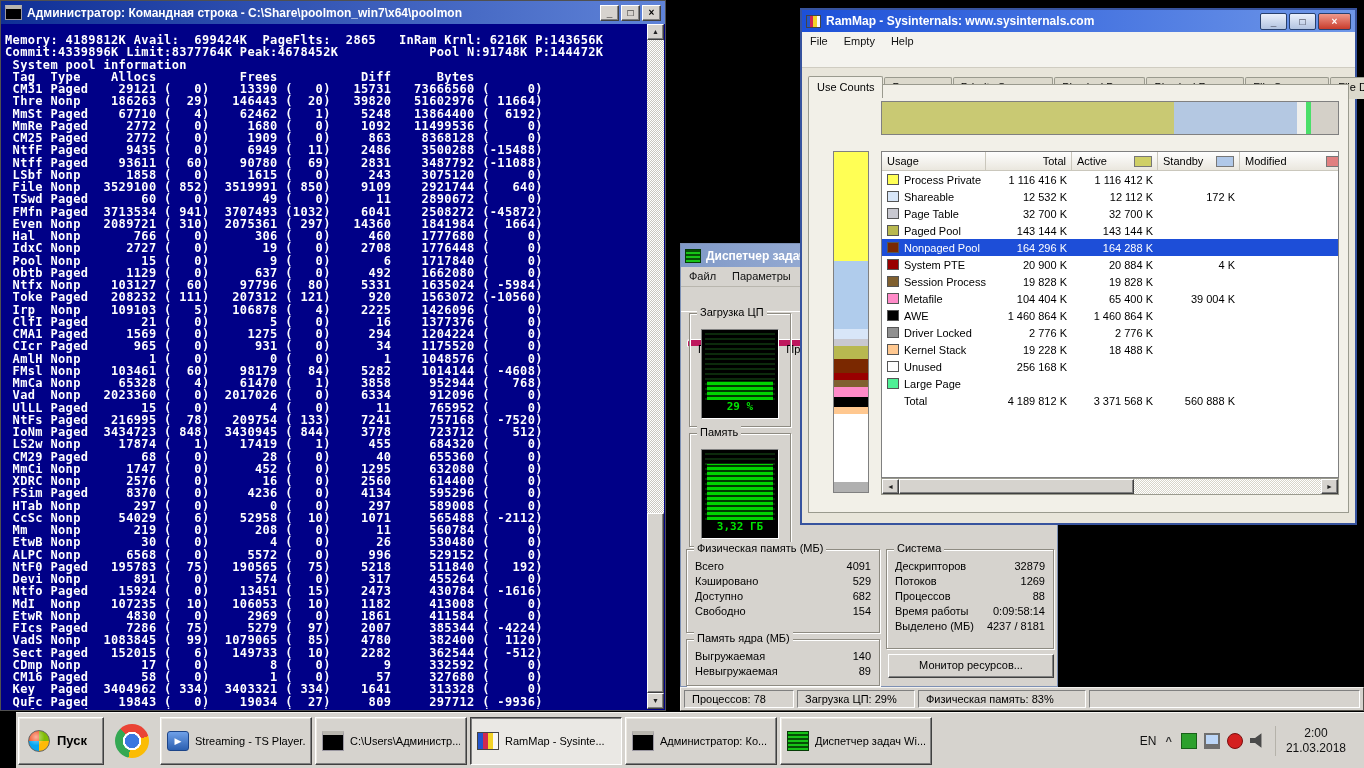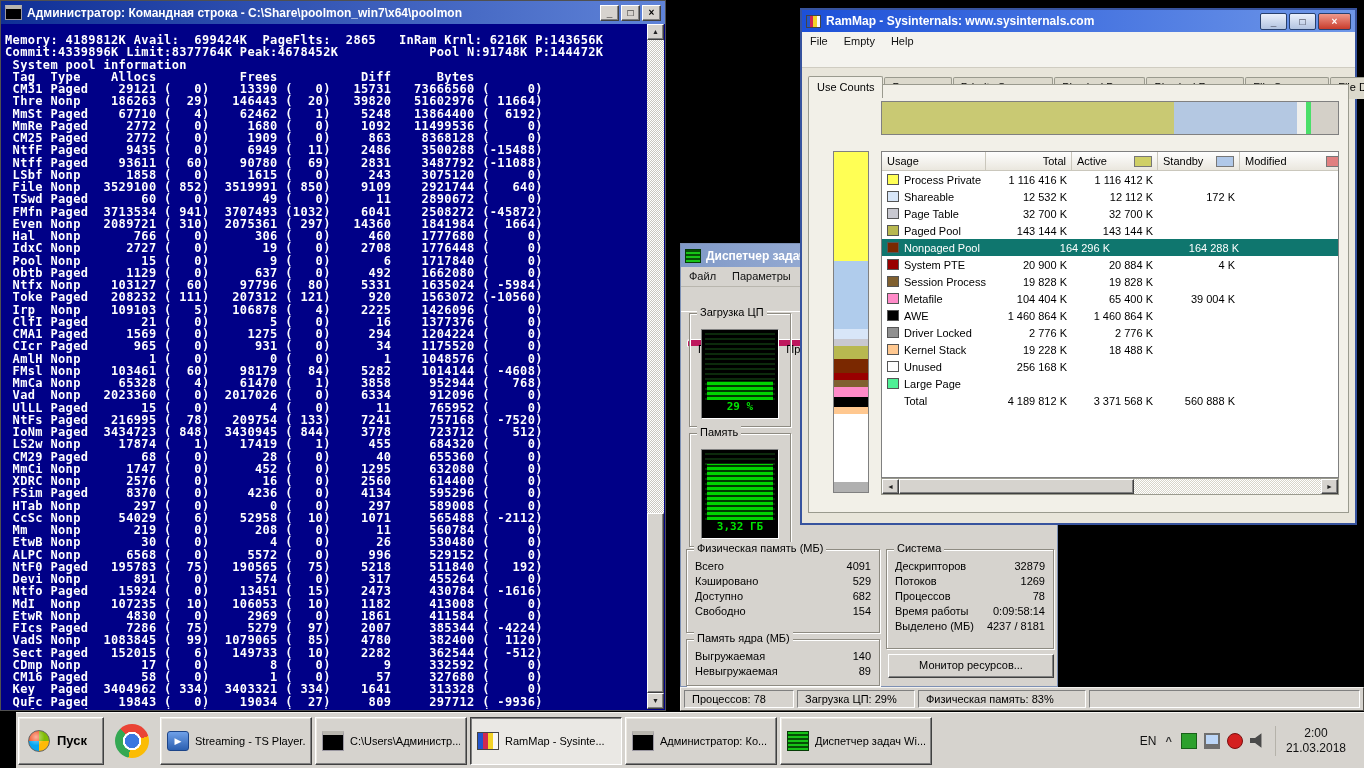--- a/index.html
+++ b/index.html
@@ -57,21 +57,21 @@
 #rm-panel{position:absolute;left:6px;right:6px;top:74px;bottom:10px;background:#f2f0e8;border:1px solid #9a9a8e;}
 #rm-topbar{position:absolute;left:72px;top:16px;width:458px;height:34px;border:1px solid #808080;display:flex;overflow:hidden;background:#fff;}
 #rm-sidebar{position:absolute;left:24px;top:66px;width:36px;height:342px;border:1px solid #808080;display:flex;flex-direction:column;overflow:hidden;background:#fff;}
 .seg{flex:none;}
 #rm-table{position:absolute;left:72px;top:66px;width:458px;height:327px;background:#fff;border:1px solid #808080;overflow:hidden;font-size:11px;}
 #rm-thead{display:flex;height:19px;}
 .thcell{flex:none;display:flex;align-items:center;gap:4px;padding:0 5px;border-right:1px solid #cac7bc;border-bottom:1px solid #cac7bc;background:linear-gradient(#fefefe,#eae7de);white-space:nowrap;overflow:hidden;}
 .thcell.right{justify-content:flex-end;}
 .hswatch{width:18px;height:11px;border:1px solid #777;margin-left:auto;flex:none;}
 .rmrow{display:flex;height:17px;align-items:center;}
-.rmrow.sel{background:#0f766e;color:#fff;gap:43px;}
+.rmrow.sel{background:#1d4ed8;color:#fff;}
 .rmcell{flex:none;padding:0 5px;white-space:nowrap;overflow:hidden;}
 .rmcell.name{display:flex;align-items:center;gap:5px;}
 .rmcell.num{text-align:right;}
 .swatch{width:12px;height:11px;border:1px solid #555;flex:none;}
 .swatch.nosw{visibility:hidden;}
 #rm-hscroll{position:absolute;left:72px;top:393px;width:458px;height:17px;display:flex;background:#e2dfd4;background-image:conic-gradient(#fff 0 25%,#d8d5ca 0 50%,#fff 0 75%,#d8d5ca 0);background-size:2px 2px;border:1px solid #9a9a8e;}
 .hbtn{width:17px;height:100%;flex:none;background:#d6d3ce;border:1px solid;border-color:#fff #404040 #404040 #fff;box-shadow:inset -1px -1px 0 #808080;font-size:7px;text-align:center;line-height:14px;color:#222;}
 #rm-hthumb{width:235px;height:100%;background:#d6d3ce;border:1px solid;border-color:#fff #404040 #404040 #fff;box-shadow:inset -1px -1px 0 #808080;}
 
 
@@ -258,21 +258,21 @@
           <div class="strow">
             <span class="stl">Дескрипторов</span>
             <span class="stv">32879</span>
           </div>
           <div class="strow">
             <span class="stl">Потоков</span>
             <span class="stv">1269</span>
           </div>
           <div class="strow">
             <span class="stl">Процессов</span>
-            <span class="stv">78</span>
+            <span class="stv">88</span>
           </div>
           <div class="strow">
             <span class="stl">Время работы</span>
             <span class="stv">0:09:58:14</span>
           </div>
           <div class="strow">
             <span class="stl">Выделено (МБ)</span>
             <span class="stv">4237 / 8181</span>
           </div>
         </div>

